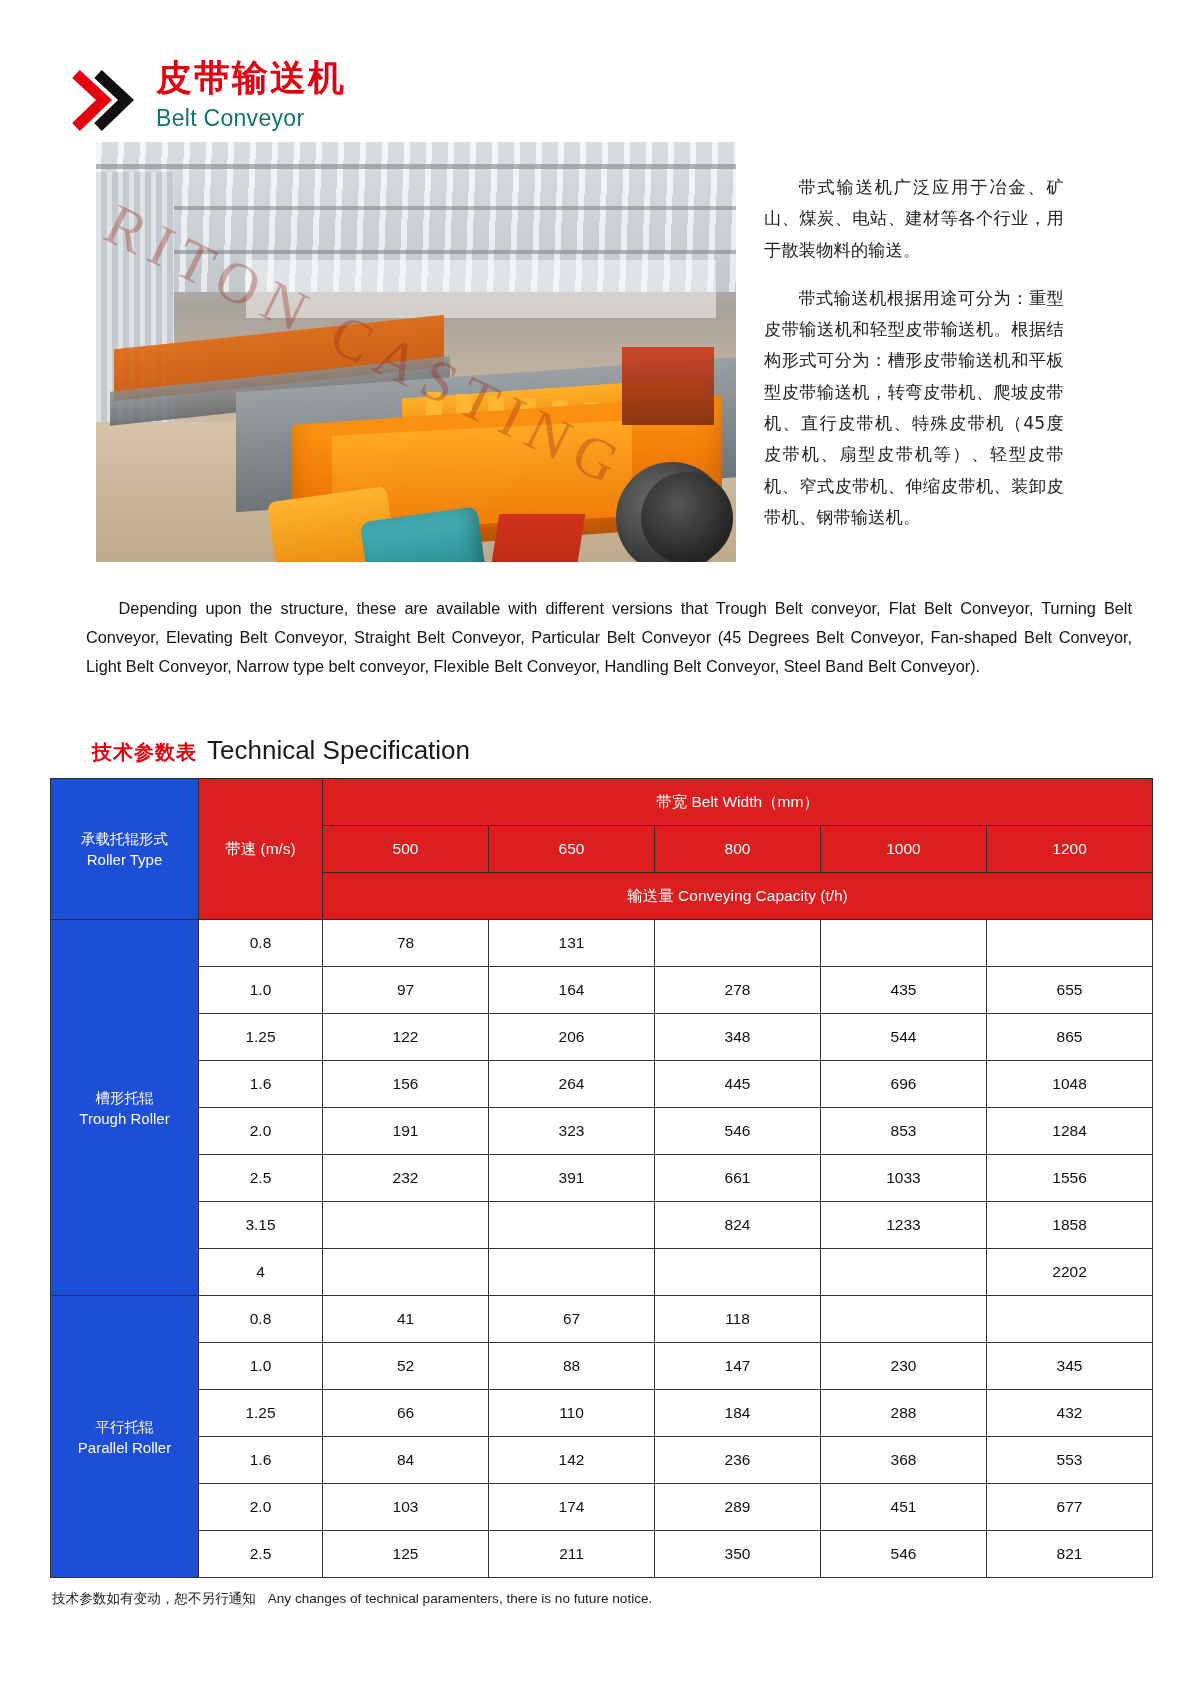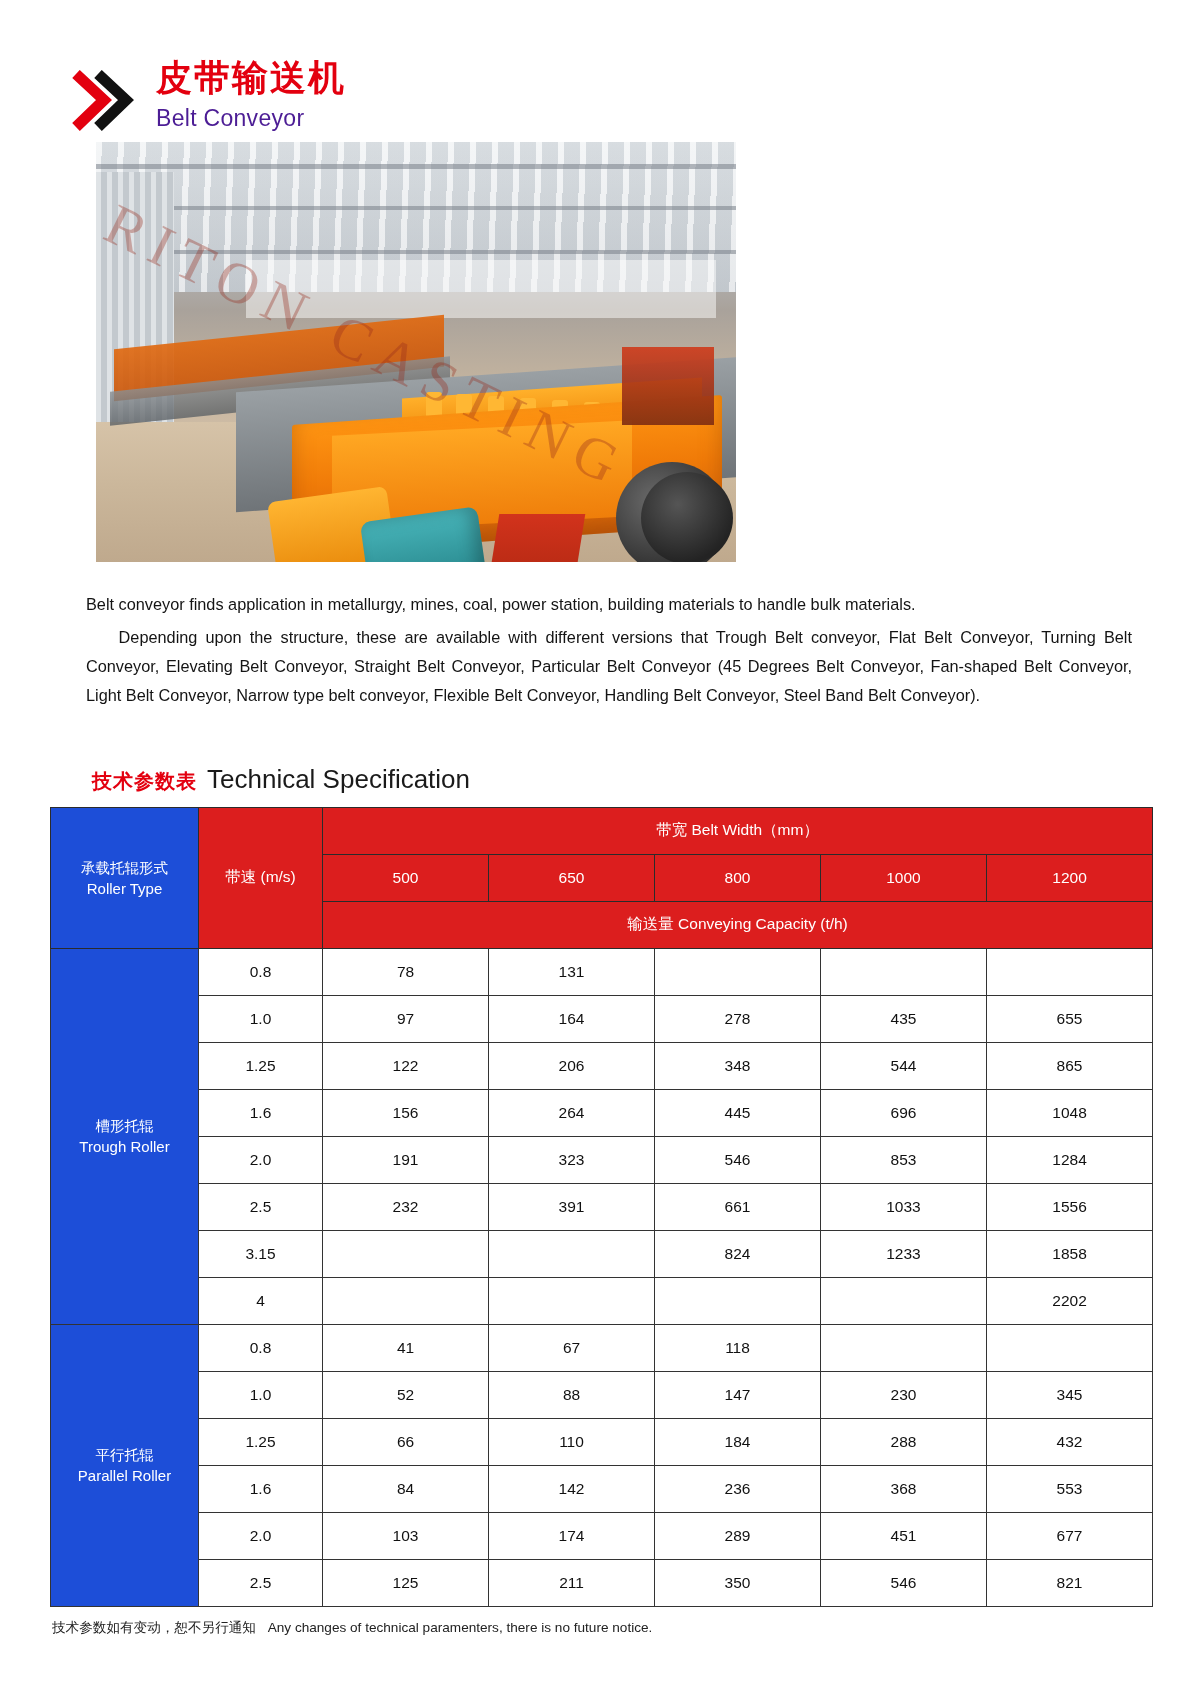--- a/index.html
+++ b/index.html
@@ -32,21 +32,21 @@
   .title-cn {
     font-size: 36px;
     font-weight: 700;
     color: #e3000f;
     letter-spacing: 2px;
     line-height: 1.1;
     font-family: "DejaVu Sans", "Liberation Sans", sans-serif;
   }
   .title-en {
     font-size: 23px;
-    color: #4c1d95;
+    color: #0f766e;
     margin-top: 8px;
     letter-spacing: 0.3px;
     line-height: 1.1;
   }
 
   
   .hero-row {
     display: flex;
     padding: 10px 68px 0 96px;
     align-items: flex-start;
@@ -307,24 +307,27 @@
     <div class="ph-body2"></div>
     <div class="ph-drum"></div>
     <div class="ph-drum2"></div>
     <div class="ph-red-leg"></div>
     <div class="ph-gearbox"></div>
     <div class="ph-motor"></div>
     <div class="ph-truck"></div>
     <div class="watermark">RITON CASTING</div>
   </div>
 
+  <div class="hero-text">
+    <p class="cn-para">带式输送机广泛应用于冶金、矿山、煤炭、电站、建材等各个行业，用于散装物料的输送。</p>
+    <p class="cn-para">带式输送机根据用途可分为：重型皮带输送机和轻型皮带输送机。根据结构形式可分为：槽形皮带输送机和平板型皮带输送机，转弯皮带机、爬坡皮带机、直行皮带机、特殊皮带机（45度皮带机、扇型皮带机等）、轻型皮带机、窄式皮带机、伸缩皮带机、装卸皮带机、钢带输送机。</p>
+  </div>
 </div>
 
 <div class="en-body">
-  <p class="en-line1">Belt conveyor finds application in metallurgy, mines, coal, power station, building materials to handle bulk materials.</p>
   <p class="en-line2">Depending upon the structure, these are available with different versions that Trough Belt conveyor, Flat Belt Conveyor, Turning Belt Conveyor, Elevating Belt Conveyor, Straight Belt Conveyor, Particular Belt Conveyor (45 Degrees Belt Conveyor, Fan-shaped Belt Conveyor, Light Belt Conveyor, Narrow type belt conveyor, Flexible Belt Conveyor, Handling Belt Conveyor, Steel Band Belt Conveyor).</p>
 </div>
 
 <div class="spec-head">
   <span class="spec-cn">技术参数表</span>
   <span class="spec-en">Technical Specification</span>
 </div>
 
 <div class="tbl-wrap">
   <table class="spec">

